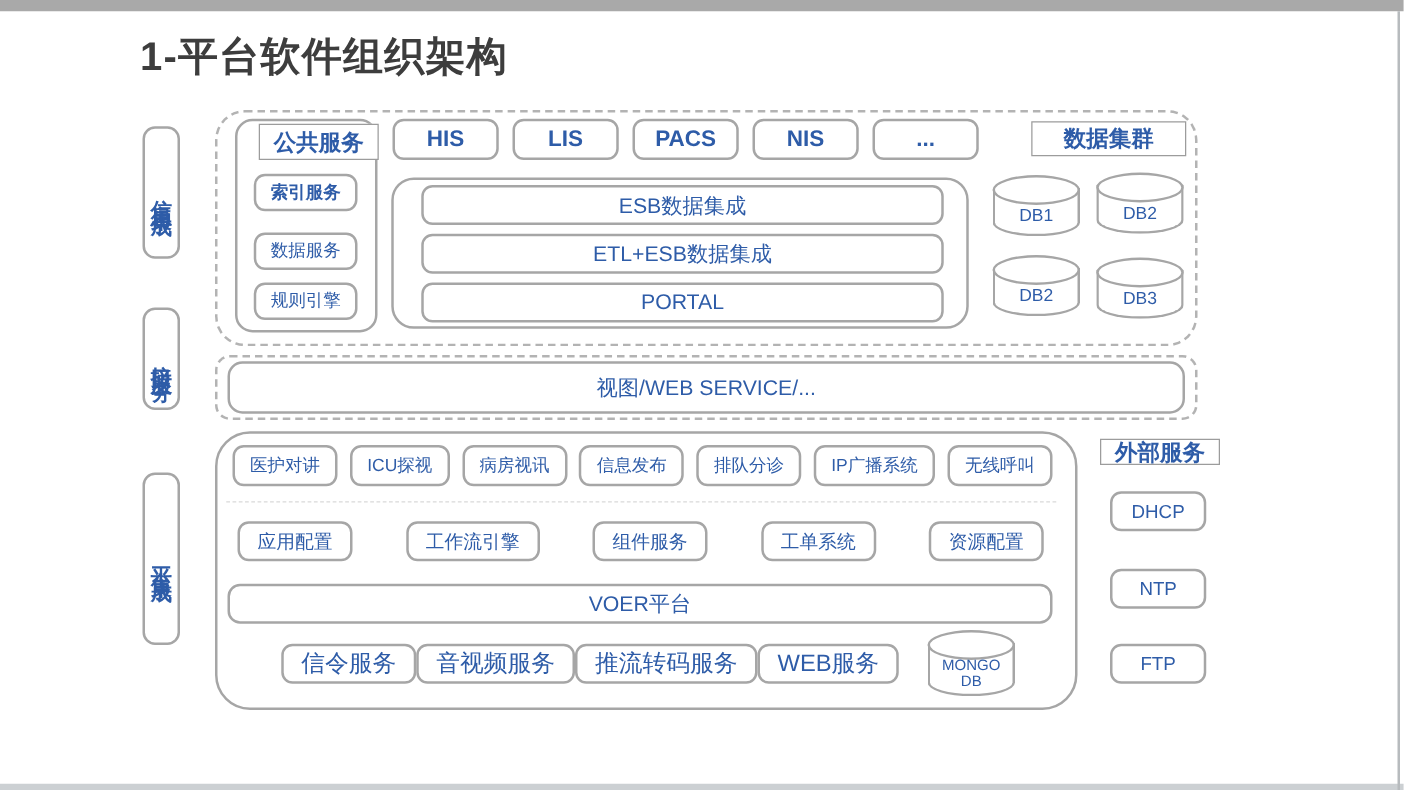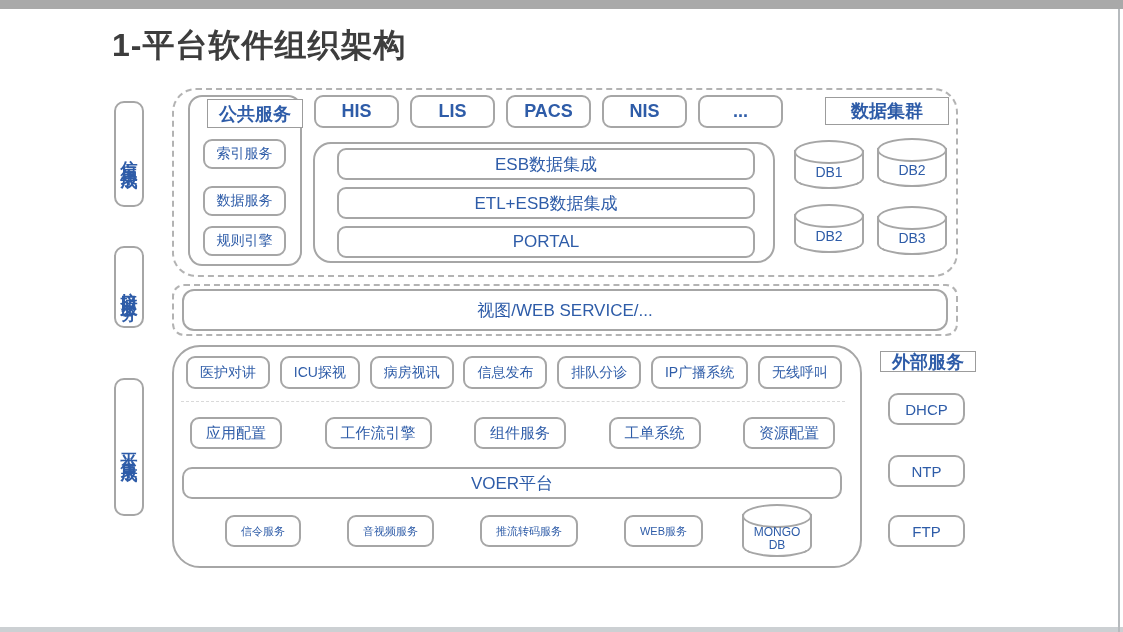--- a/index.html
+++ b/index.html
@@ -57,21 +57,21 @@
   .hdr{
     position:absolute;border:1px solid #9c9c9c;background:#fff;
     color:var(--blue);font-size:18px;font-weight:600;
     display:flex;align-items:center;justify-content:center;margin-left:10px;
   }
 
   
   #grp-public{left:188px;top:95px;width:114px;height:171px;border-radius:14px;}
   #lbl-public{left:197px;top:99px;width:96px;height:29px;}
   .pub-item{position:absolute;left:203px;width:83px;height:30px;font-size:14px;}
-  #pub-0{top:139px;}
+  #pub-0{top:139px;font-weight:bold;}
   #pub-1{top:186px;}
   #pub-2{top:226px;}
 
   
   #row-systems{
     position:absolute;left:314px;top:95px;width:469px;height:33px;
     display:flex;justify-content:space-between;
   }
   #row-systems .rbox{width:85px;height:33px;font-size:18px;font-weight:600;}
 
@@ -117,25 +117,25 @@
   #row-apps .rbox{height:33px;font-size:14px;padding:0 12px;}
   #divider-platform{
     position:absolute;left:181px;top:401px;width:664px;height:0;
     border-top:1.5px dashed #d9d9d9;
   }
   #row-tools{left:190px;top:417px;width:645px;height:32px;}
   #row-tools .rbox{height:32px;font-size:15px;padding:0 14px;}
   #voer{left:182px;top:467px;width:660px;height:32px;border-radius:10px;
         position:absolute;font-size:17px;}
   #row-services{left:225px;top:515px;width:478px;height:32px;}
-  #row-services .rbox{height:32px;font-size:11px;padding:0 14px;}
+  #row-services .rbox{height:32px;font-size:19px;padding:0 14px;}
 
   
   #lbl-external{left:870px;top:351px;width:96px;height:21px;}
-  .ext-item{position:absolute;left:888px;width:77px;height:32px;font-size:15px;border-radius:10px;}
+  .ext-item{position:absolute;left:888px;width:77px;height:32px;font-size:15px;}
   #ext-0{top:393px;}
   #ext-1{top:455px;}
   #ext-2{top:515px;}
 </style>
 </head>
 <body>
 
 <div id="slide">
   <div class="strip-top"></div>
   <div class="strip-bottom"></div>

